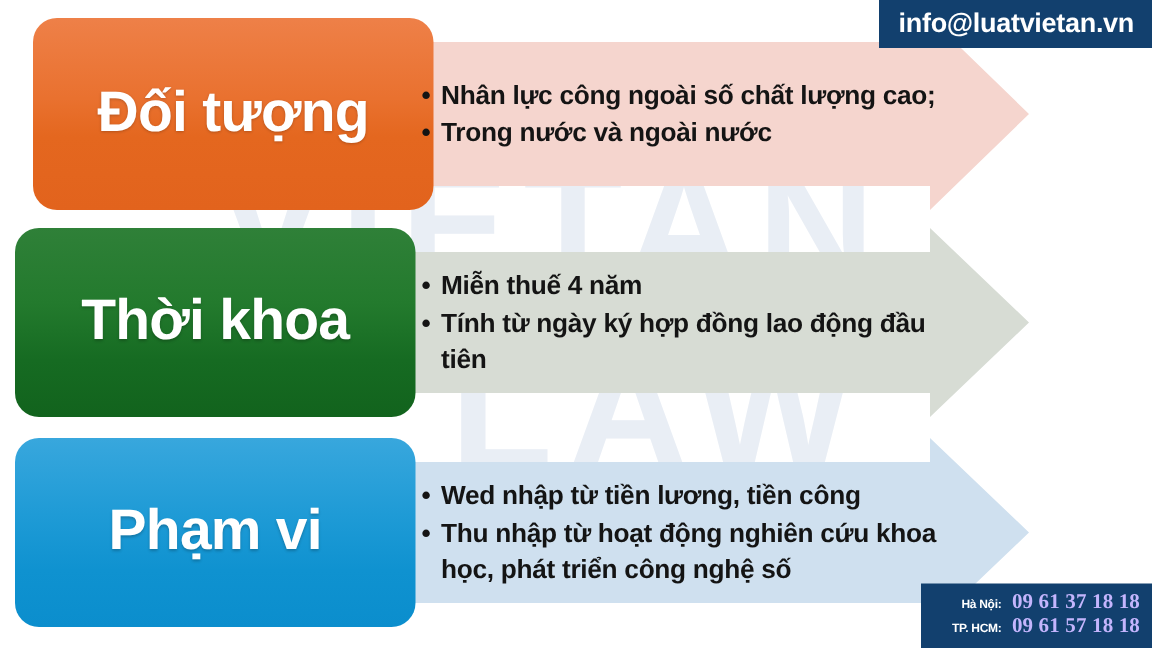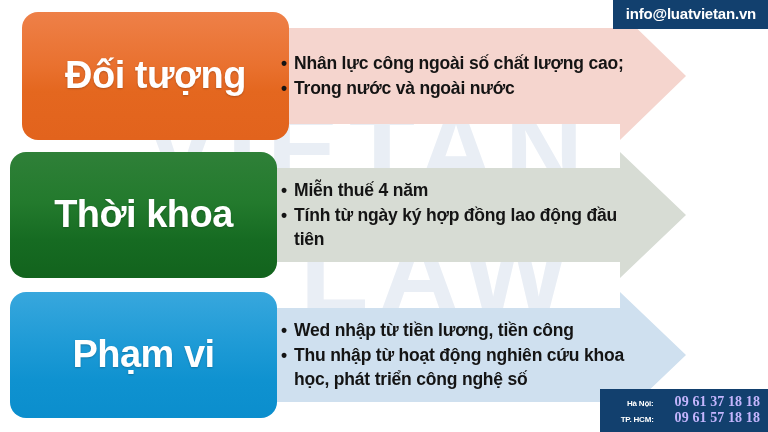--- a/index.html
+++ b/index.html
@@ -157,34 +157,33 @@
   }
   .badge-email {
     right: 0;
     top: 0;
     padding: 5px 12px 6px 13px;
   }
   .badge-email .email-text {
     color: #ffffff;
     font-family: "Liberation Sans", sans-serif;
     font-weight: bold;
-    font-size: 15px;
+    font-size: 18px;
     letter-spacing: -0.2px;
     white-space: nowrap;
   }
   .badge-phone {
     right: 0;
     bottom: 0;
     padding: 5px 8px 6px 10px;
   }
   .phone-row {
     display: flex;
     align-items: baseline;
     white-space: nowrap;
-    gap: 14px;
   }
   .phone-label {
     color: #ffffff;
     font-family: "Liberation Sans", sans-serif;
     font-weight: bold;
     font-size: 8px;
     width: 44px;
     text-align: right;
     padding-right: 7px;
     letter-spacing: -0.2px;

